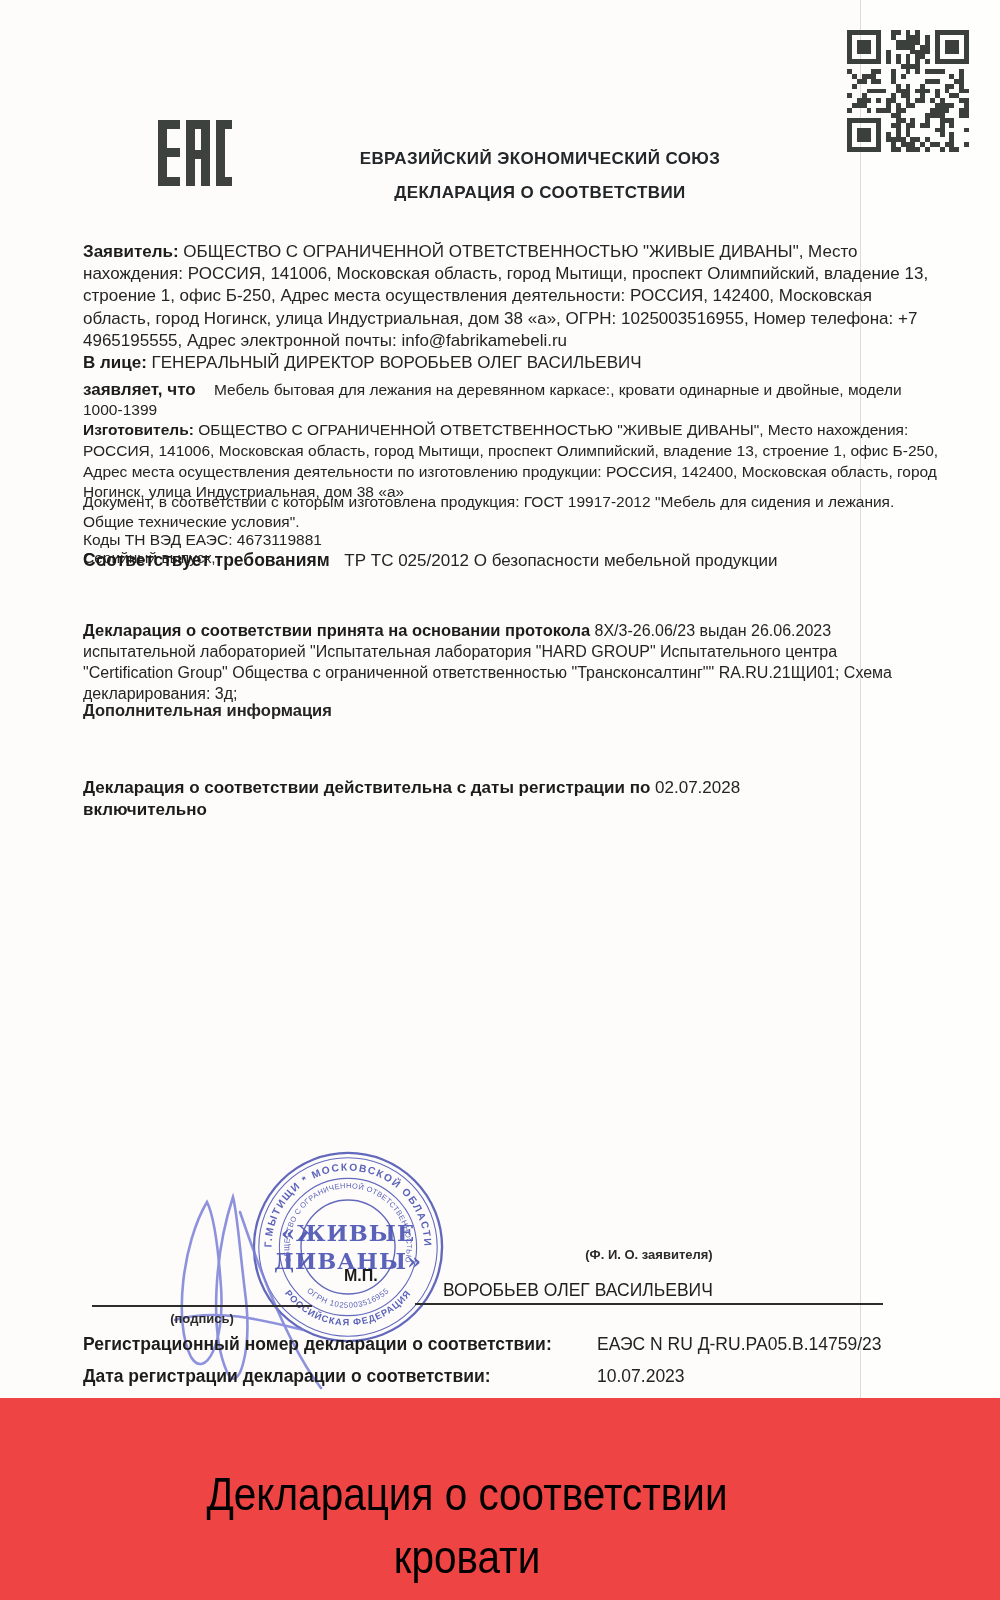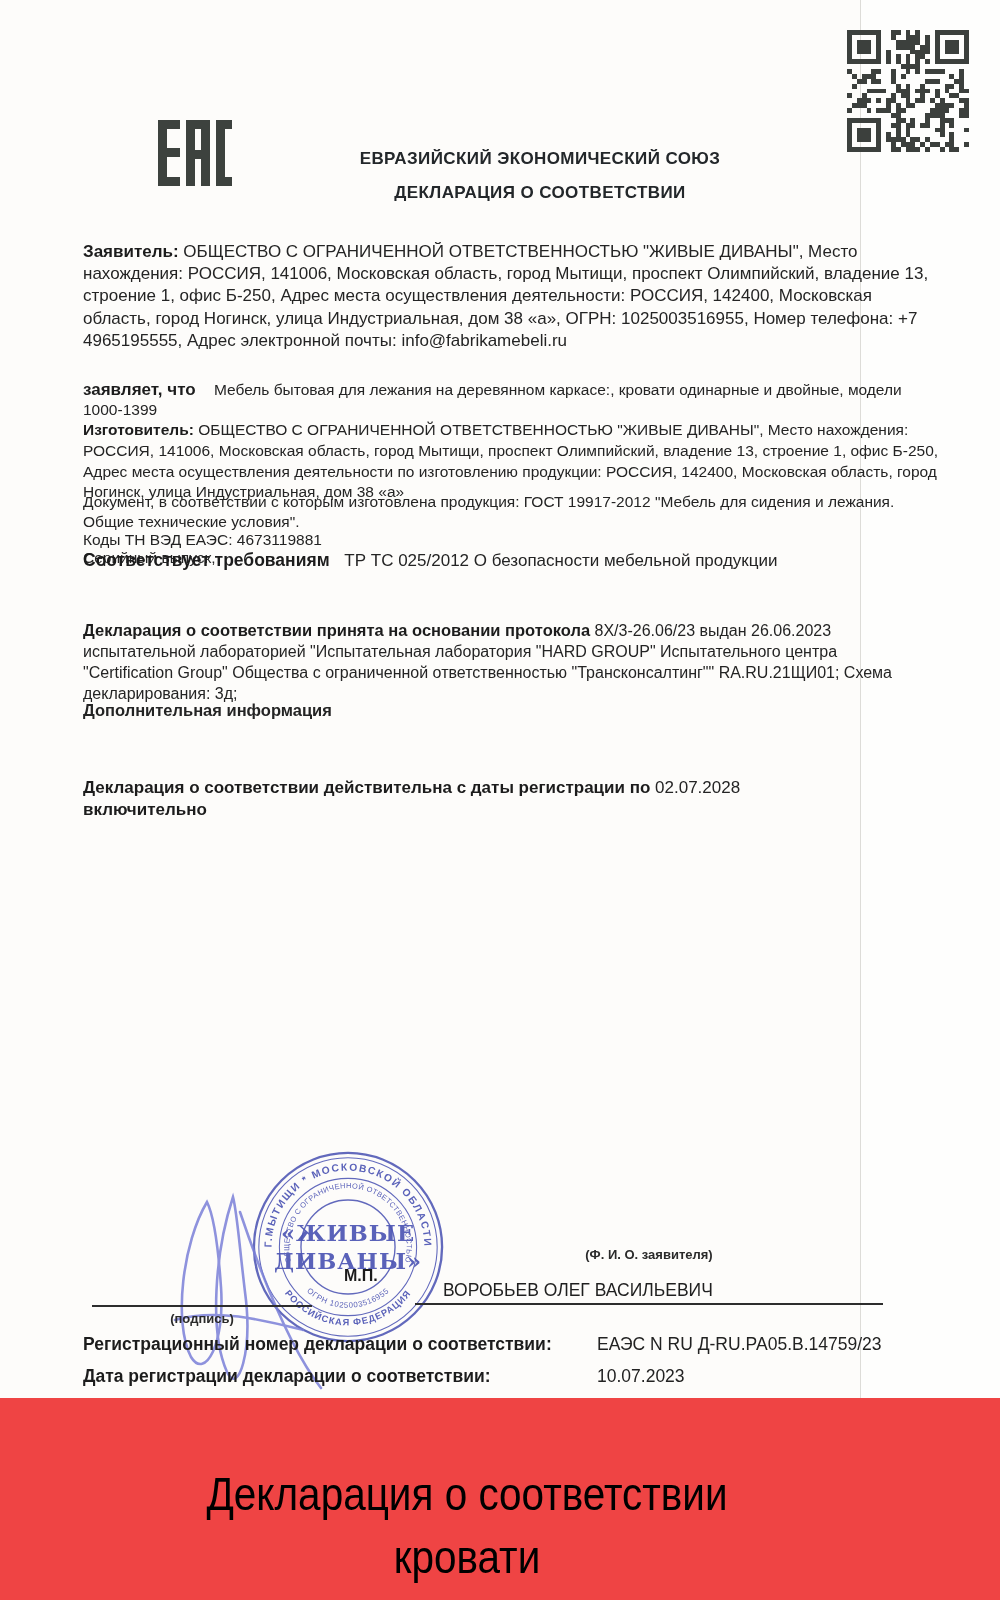--- a/index.html
+++ b/index.html
@@ -61,20 +61,24 @@
         <path d="M9 0h1v1h-1zM10 0h1v1h-1zM12 0h1v1h-1zM14 0h1v1h-1zM9 1h1v1h-1zM12 1h1v1h-1zM13 1h1v1h-1zM14 1h1v1h-1zM16 1h1v1h-1zM10 2h1v1h-1zM11 2h1v1h-1zM12 2h1v1h-1zM13 2h1v1h-1zM14 2h1v1h-1zM16 2h1v1h-1zM10 3h1v1h-1zM11 3h1v1h-1zM12 3h1v1h-1zM13 3h1v1h-1zM15 3h1v1h-1zM16 3h1v1h-1zM8 4h1v1h-1zM13 4h1v1h-1zM14 4h1v1h-1zM15 4h1v1h-1zM16 4h1v1h-1zM8 5h1v1h-1zM10 5h1v1h-1zM12 5h1v1h-1zM14 5h1v1h-1zM15 5h1v1h-1zM8 6h1v1h-1zM10 6h1v1h-1zM12 6h1v1h-1zM14 6h1v1h-1zM16 6h1v1h-1zM11 7h1v1h-1zM12 7h1v1h-1zM13 7h1v1h-1zM14 7h1v1h-1zM0 8h1v1h-1zM5 8h1v1h-1zM6 8h1v1h-1zM9 8h1v1h-1zM12 8h1v1h-1zM14 8h1v1h-1zM16 8h1v1h-1zM17 8h1v1h-1zM18 8h1v1h-1zM19 8h1v1h-1zM23 8h1v1h-1zM1 9h1v1h-1zM3 9h1v1h-1zM4 9h1v1h-1zM5 9h1v1h-1zM9 9h1v1h-1zM11 9h1v1h-1zM21 9h1v1h-1zM23 9h1v1h-1zM2 10h1v1h-1zM3 10h1v1h-1zM5 10h1v1h-1zM6 10h1v1h-1zM9 10h1v1h-1zM16 10h1v1h-1zM17 10h1v1h-1zM18 10h1v1h-1zM22 10h1v1h-1zM23 10h1v1h-1zM1 11h1v1h-1zM10 11h1v1h-1zM12 11h1v1h-1zM15 11h1v1h-1zM20 11h1v1h-1zM21 11h1v1h-1zM23 11h1v1h-1zM4 12h1v1h-1zM5 12h1v1h-1zM6 12h1v1h-1zM7 12h1v1h-1zM10 12h1v1h-1zM11 12h1v1h-1zM12 12h1v1h-1zM14 12h1v1h-1zM15 12h1v1h-1zM16 12h1v1h-1zM18 12h1v1h-1zM20 12h1v1h-1zM23 12h1v1h-1zM24 12h1v1h-1zM0 13h1v1h-1zM3 13h1v1h-1zM9 13h1v1h-1zM11 13h1v1h-1zM12 13h1v1h-1zM15 13h1v1h-1zM18 13h1v1h-1zM21 13h1v1h-1zM22 13h1v1h-1zM2 14h1v1h-1zM3 14h1v1h-1zM4 14h1v1h-1zM6 14h1v1h-1zM8 14h1v1h-1zM9 14h1v1h-1zM12 14h1v1h-1zM14 14h1v1h-1zM15 14h1v1h-1zM17 14h1v1h-1zM19 14h1v1h-1zM23 14h1v1h-1zM24 14h1v1h-1zM1 15h1v1h-1zM2 15h1v1h-1zM3 15h1v1h-1zM8 15h1v1h-1zM10 15h1v1h-1zM12 15h1v1h-1zM13 15h1v1h-1zM18 15h1v1h-1zM19 15h1v1h-1zM20 15h1v1h-1zM21 15h1v1h-1zM24 15h1v1h-1zM0 16h1v1h-1zM4 16h1v1h-1zM6 16h1v1h-1zM7 16h1v1h-1zM8 16h1v1h-1zM10 16h1v1h-1zM11 16h1v1h-1zM16 16h1v1h-1zM23 16h1v1h-1zM24 16h1v1h-1zM9 17h1v1h-1zM10 17h1v1h-1zM17 17h1v1h-1zM18 17h1v1h-1zM19 17h1v1h-1zM20 17h1v1h-1zM23 17h1v1h-1zM24 17h1v1h-1zM10 18h1v1h-1zM11 18h1v1h-1zM13 18h1v1h-1zM18 18h1v1h-1zM19 18h1v1h-1zM21 18h1v1h-1zM9 19h1v1h-1zM10 19h1v1h-1zM12 19h1v1h-1zM13 19h1v1h-1zM15 19h1v1h-1zM19 19h1v1h-1zM20 19h1v1h-1zM21 19h1v1h-1zM10 20h1v1h-1zM12 20h1v1h-1zM16 20h1v1h-1zM17 20h1v1h-1zM20 20h1v1h-1zM24 20h1v1h-1zM8 21h1v1h-1zM10 21h1v1h-1zM12 21h1v1h-1zM19 21h1v1h-1zM21 21h1v1h-1zM8 22h1v1h-1zM9 22h1v1h-1zM10 22h1v1h-1zM11 22h1v1h-1zM13 22h1v1h-1zM14 22h1v1h-1zM16 22h1v1h-1zM21 22h1v1h-1zM9 23h1v1h-1zM11 23h1v1h-1zM12 23h1v1h-1zM13 23h1v1h-1zM15 23h1v1h-1zM17 23h1v1h-1zM18 23h1v1h-1zM20 23h1v1h-1zM21 23h1v1h-1zM24 23h1v1h-1zM9 24h1v1h-1zM10 24h1v1h-1zM12 24h1v1h-1zM13 24h1v1h-1zM14 24h1v1h-1zM16 24h1v1h-1zM19 24h1v1h-1zM21 24h1v1h-1zM22 24h1v1h-1zM0 0h7v7h-7zM1 1h5v5h-5zM2 2h3v3h-3zM18 0h7v7h-7zM19 1h5v5h-5zM20 2h3v3h-3zM0 18h7v7h-7zM1 19h5v5h-5zM2 20h3v3h-3zM16 16h5v5h-5zM17 17h3v3h-3zM18 18h1v1h-1z" fill="#3c403d" fill-rule="evenodd"></path>
       </svg>
   </div>
 
   <div class="abs hdr" style="top:149px;">ЕВРАЗИЙСКИЙ ЭКОНОМИЧЕСКИЙ СОЮЗ</div>
   <div class="abs hdr" style="top:183px;">ДЕКЛАРАЦИЯ О СООТВЕТСТВИИ</div>
 
   <div class="abs block fs17" style="top:241px;">
     <span class="bold">Заявитель:</span>
     <span>ОБЩЕСТВО С ОГРАНИЧЕННОЙ ОТВЕТСТВЕННОСТЬЮ "ЖИВЫЕ ДИВАНЫ", Место нахождения: РОССИЯ, 141006, Московская область, город Мытищи, проспект Олимпийский, владение 13, строение 1, офис Б-250, Адрес места осуществления деятельности: РОССИЯ, 142400, Московская область, город Ногинск, улица Индустриальная, дом 38 «а», ОГРН: 1025003516955, Номер телефона: +7 4965195555, Адрес электронной почты: info@fabrikamebeli.ru</span>
+    <div>
+      <span class="bold">В лице:</span>
+      <span>ГЕНЕРАЛЬНЫЙ ДИРЕКТОР ВОРОБЬЕВ ОЛЕГ ВАСИЛЬЕВИЧ</span>
+    </div>
   </div>
 
   <div class="abs block fs155" style="top:364px;">
     <span class="bold lbl-lg gap">заявляет, что</span>
     <span>Мебель бытовая для лежания на деревянном каркасе:, кровати одинарные и двойные, модели 1000-1399</span>
   </div>
 
   <div class="abs block fs155" style="top:404px;line-height:20.8px;">
     <span class="bold">Изготовитель:</span>
     <span>ОБЩЕСТВО С ОГРАНИЧЕННОЙ ОТВЕТСТВЕННОСТЬЮ "ЖИВЫЕ ДИВАНЫ", Место нахождения: РОССИЯ, 141006, Московская область, город Мытищи, проспект Олимпийский, владение 13, строение 1, офис Б-250, Адрес места осуществления деятельности по изготовлению продукции: РОССИЯ, 142400, Московская область, город Ногинск, улица Индустриальная, дом 38 «а»</span>

